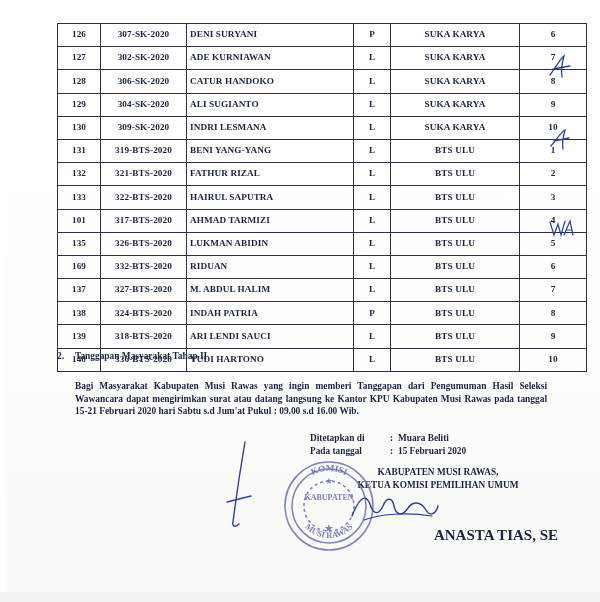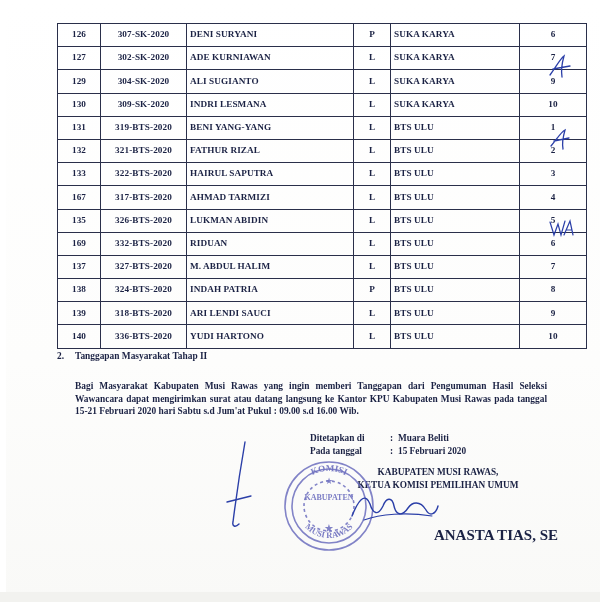--- a/index.html
+++ b/index.html
@@ -57,21 +57,21 @@
     padding: 0 3px;
     line-height: 1.05;
     font-family: "Liberation Serif", serif;
     font-weight: bold;
     letter-spacing: 0.1px;
   }
   td.c-no { width: 36px; text-align: center; }
   td.c-code { width: 79px; text-align: center; }
   td.c-name { width: 160px; text-align: left; padding-left: 6px; }
   td.c-sex { width: 30px; text-align: center; }
-  td.c-dist { width: 122px; }
+  td.c-dist { width: 122px; text-align: center; }
   td.c-rank { width: 60px; text-align: center; }
 
   .notes {
     position: absolute;
     left: 57px;
     top: 350px;
     width: 490px;
     font-size: 9.4px;
     line-height: 1.32;
     color: #1b2244;
@@ -178,20 +178,28 @@
       </tr>
       <tr>
         <td class="c-no">127</td>
         <td class="c-code">302-SK-2020</td>
         <td class="c-name">ADE KURNIAWAN</td>
         <td class="c-sex">L</td>
         <td class="c-dist">SUKA KARYA</td>
         <td class="c-rank">7</td>
       </tr>
       <tr>
+        <td class="c-no">128</td>
+        <td class="c-code">306-SK-2020</td>
+        <td class="c-name">CATUR HANDOKO</td>
+        <td class="c-sex">L</td>
+        <td class="c-dist">SUKA KARYA</td>
+        <td class="c-rank">8</td>
+      </tr>
+      <tr>
         <td class="c-no">129</td>
         <td class="c-code">304-SK-2020</td>
         <td class="c-name">ALI SUGIANTO</td>
         <td class="c-sex">L</td>
         <td class="c-dist">SUKA KARYA</td>
         <td class="c-rank">9</td>
       </tr>
       <tr>
         <td class="c-no">130</td>
         <td class="c-code">309-SK-2020</td>
@@ -218,21 +226,21 @@
       </tr>
       <tr>
         <td class="c-no">133</td>
         <td class="c-code">322-BTS-2020</td>
         <td class="c-name">HAIRUL SAPUTRA</td>
         <td class="c-sex">L</td>
         <td class="c-dist">BTS ULU</td>
         <td class="c-rank">3</td>
       </tr>
       <tr>
-        <td class="c-no">167</td>
+        <td class="c-no">101</td>
         <td class="c-code">317-BTS-2020</td>
         <td class="c-name">AHMAD TARMIZI</td>
         <td class="c-sex">L</td>
         <td class="c-dist">BTS ULU</td>
         <td class="c-rank">4</td>
       </tr>
       <tr>
         <td class="c-no">135</td>
         <td class="c-code">326-BTS-2020</td>
         <td class="c-name">LUKMAN ABIDIN</td>

